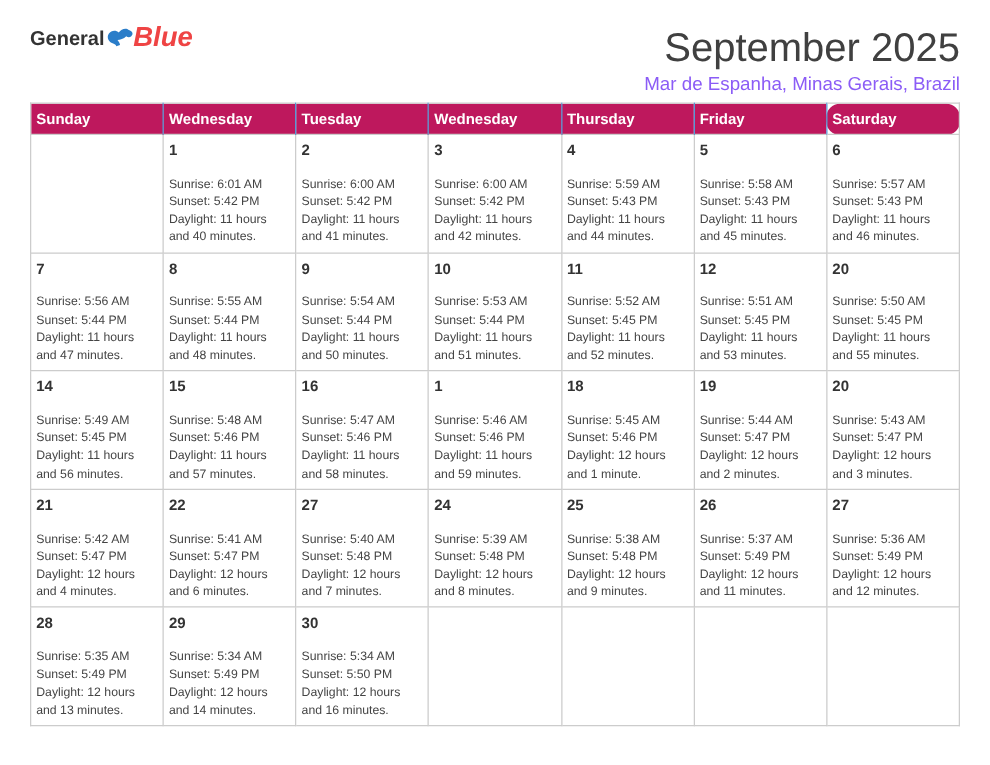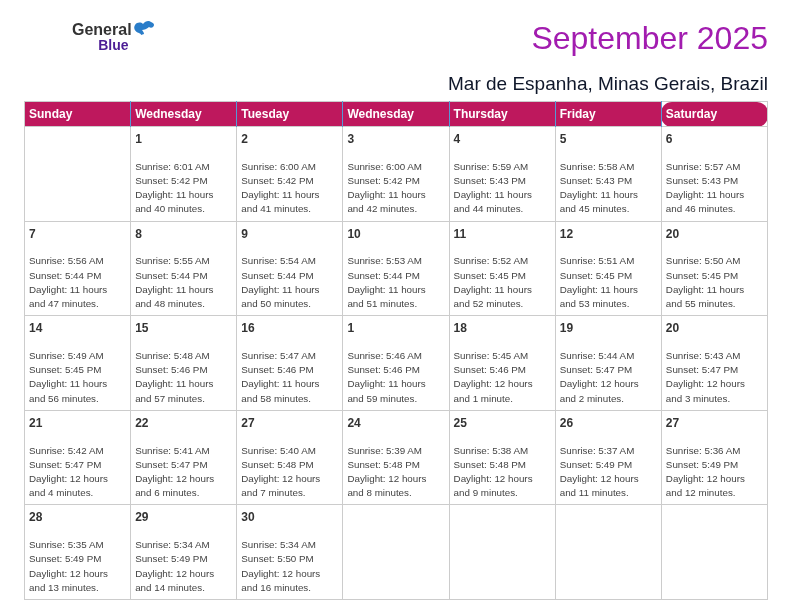--- a/index.html
+++ b/index.html
@@ -11,41 +11,40 @@
       padding: 20px 24px 20px 24px;
     }
     .header {
       display: flex;
       justify-content: space-between;
       align-items: flex-start;
       margin-bottom: 6px;
     }
     .logo {
       display: flex;
-      flex-direction: column;
-      align-items: center;
+      flex-direction: row;
+      align-items: flex-end;
       font-size: 18px;
       font-weight: bold;
       line-height: 1.1;
-      margin-left: 48px;
     }
     .logo-general { color: #333; font-size: 16px; }
     .logo-blue { color: #2a7dc9; font-size: 16px; }
     .title-section {
       text-align: right;
     }
     .month-title {
       font-size: 32px;
-      color: #a21caf;
+      color: #404040;
       font-weight: normal;
     }
     .subtitle {
-      font-size: 19px;
-      color: #0f172a;
-      margin-top: 16px;
+      font-size: 15px;
+      color: #8b5cf6;
+      margin-top: 2px;
     }
     .calendar {
       width: 100%;
       border-collapse: collapse;
       border: 1px solid #ccc;
       font-size: 10.5px;
     }
     .calendar thead tr th {
       background: #be185d;
       color: #fff;
@@ -83,21 +82,21 @@
 <body>
 
 <div class="header">
   <div class="logo">
     <div style="display:flex;align-items:center;">
       <span class="logo-general">General</span>
       <svg width="22" height="20" viewBox="0 0 22 20" style="margin-left:1px;">
         <path d="M18 2 C16 0, 12 1, 10 4 C8 2, 4 2, 2 5 C0 8, 2 12, 6 13 C7 13.5, 8 14, 8 15 L11 14 C11 13, 10 11, 9 10 C11 10, 14 9, 16 7 C17 8, 19 8, 20 7 C22 5, 21 3, 18 2Z" fill="#2a7dc9"></path>
       </svg>
     </div>
-    <span class="logo-blue" style="color:#4c1d95;font-weight:bold;font-size:14px;margin-top:-2px;">Blue</span>
+    <span class="logo-blue" style="color:#ef4444;font-weight:bold;font-size:22px;margin-top:-2px;font-style:italic;">Blue</span>
   </div>
   <div class="title-section">
     <div class="month-title">September 2025</div>
     <div class="subtitle">Mar de Espanha, Minas Gerais, Brazil</div>
   </div>
 </div>
 
 <table class="calendar">
   <thead>
     <tr>

